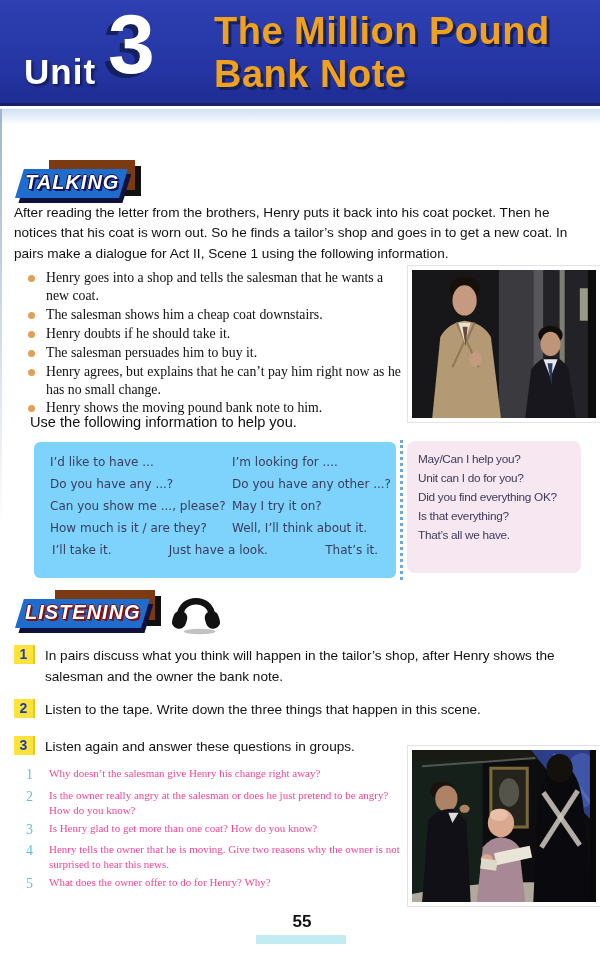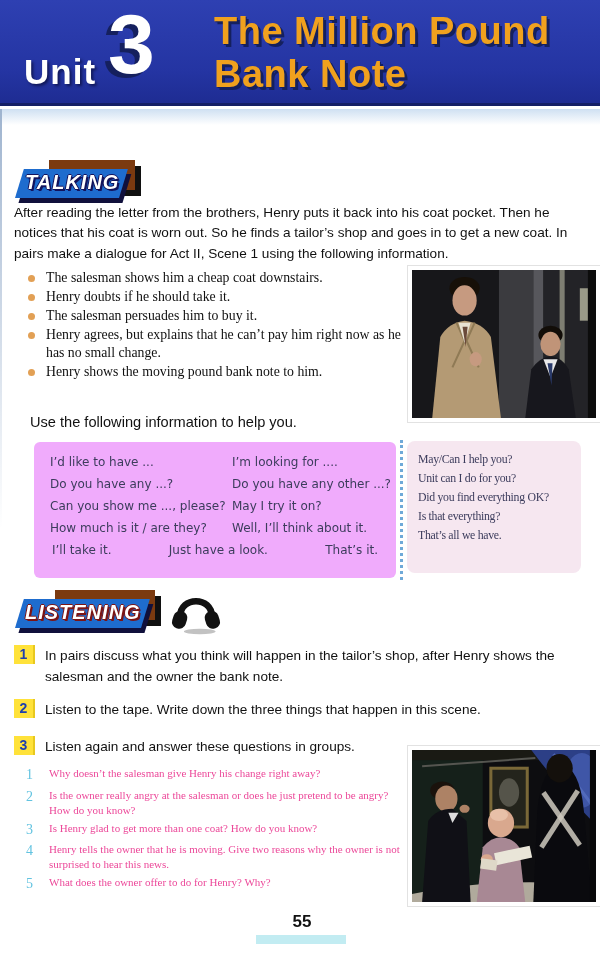--- a/index.html
+++ b/index.html
@@ -41,28 +41,28 @@
   
   .intro { position:absolute; left:14px; top:203px; width:576px; font-size:13.6px; line-height:1.5; color:#111111; }
   .bullets { position:absolute; left:28px; top:269px; width:378px; list-style:none; }
   .bullets li { display:flex; font-family:"Liberation Serif", serif; font-size:13.8px; line-height:1.3;
     color:#101010; margin-bottom:1px; }
   .dot { width:18px; flex:none; padding-top:2px; }
   .dot::before { content:""; display:block; width:7px; height:7px; border-radius:50%; background:#e2a055; margin-top:4px; }
   .use-line { position:absolute; left:30px; top:414px; font-size:14.6px; color:#111111; }
 
   
-  .expr-left { position:absolute; left:34px; top:442px; width:362px; height:136px; background:#f0abfc;
+  .expr-left { position:absolute; left:34px; top:442px; width:362px; height:136px; background:#7dd3fc;
     border-radius:6px; padding:13px 0 0 16px; font-family:"DejaVu Sans", sans-serif; font-size:12px;
     color:#3c3c5c; }
   .expr-grid { display:grid; grid-template-columns:182px auto; row-gap:8px; white-space:nowrap; }
   .expr-bottom { display:flex; justify-content:space-between; padding:8px 18px 0 2px; white-space:nowrap; }
   .expr-divider { position:absolute; left:400px; top:440px; height:140px; border-left:3px dotted #6fa9d8; }
   .expr-right { position:absolute; left:407px; top:441px; width:174px; height:132px; background:#f6e7f0;
-    border-radius:8px; padding:9px 0 0 11px; font-family:Liberation Serif, serif; font-size:11.8px;
+    border-radius:8px; padding:9px 0 0 11px; font-family:Liberation Sans, sans-serif; font-size:11.8px;
     letter-spacing:-.3px; line-height:1.62; color:#3c3c5c; white-space:nowrap; }
 
   
   .task { position:absolute; left:14px; display:flex; }
   .task-num { flex:none; width:19px; height:19px; background:#ffe23a; color:#1d3fae; font-weight:bold;
     font-size:14px; text-align:center; line-height:19px; margin-right:12px; box-shadow:2px 0 0 #e8c81e; }
   .task-text { font-size:13.6px; line-height:1.55; color:#111111; }
   .task1 { top:645px; width:578px; }
   .task2 { top:699px; width:578px; }
   .task3 { top:736px; width:578px; }
@@ -102,20 +102,24 @@
 
   <div class="badge talking">
     <span class="badge-brown"></span>
     <span class="badge-blue"></span>
     <span class="badge-label">TALKING</span>
   </div>
 
   <p class="intro">After reading the letter from the brothers, Henry puts it back into his coat pocket. Then he notices that his coat is worn out. So he finds a tailor’s shop and goes in to get a new coat. In pairs make a dialogue for Act II, Scene 1 using the following information.</p>
 
   <ul class="bullets">
+    <li>
+        <span class="dot"></span>
+        <span>Henry goes into a shop and tells the salesman that he wants a new coat.</span>
+      </li>
     <li>
         <span class="dot"></span>
         <span>The salesman shows him a cheap coat downstairs.</span>
       </li>
     <li>
         <span class="dot"></span>
         <span>Henry doubts if he should take it.</span>
       </li>
     <li>
         <span class="dot"></span>

